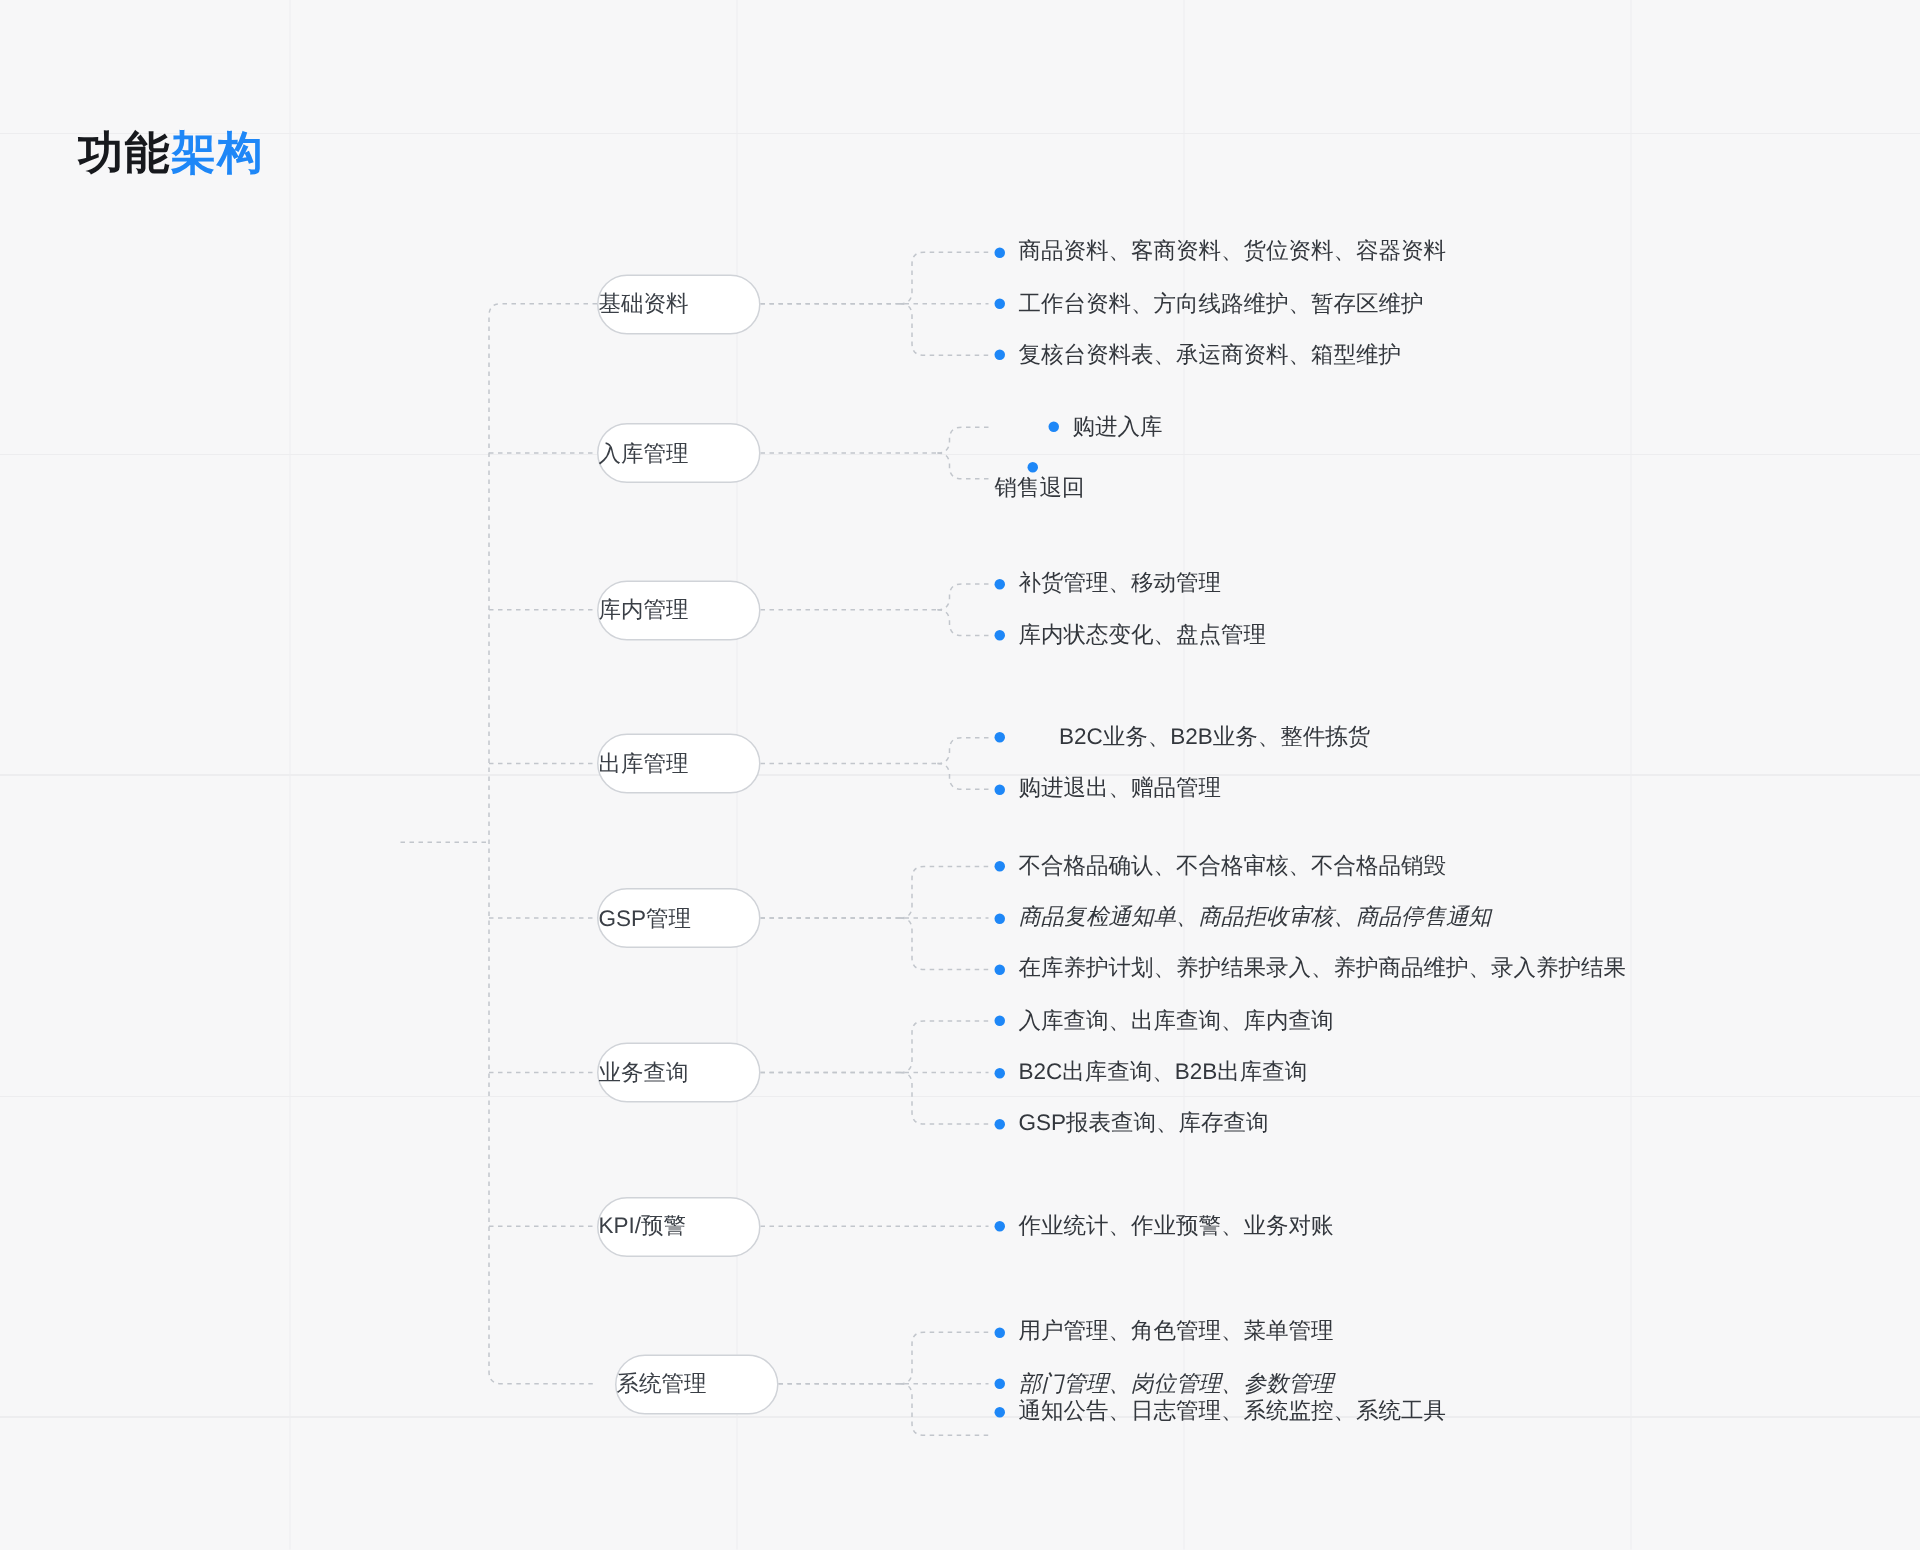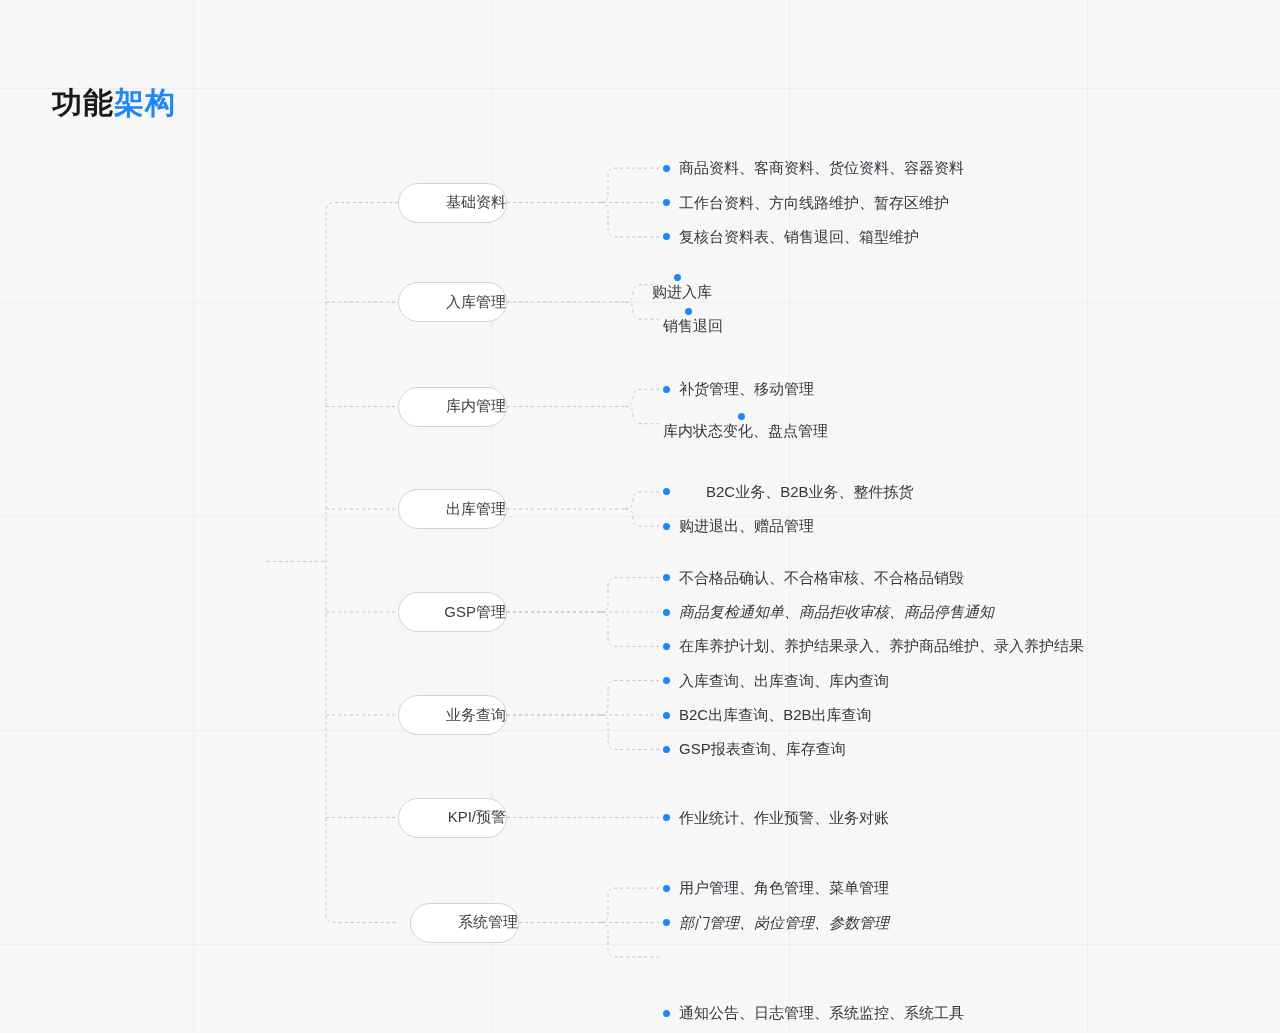--- a/index.html
+++ b/index.html
@@ -25,21 +25,21 @@
   }
   #page-title .accent{color:#1e87f7;}
   #connector-svg{position:absolute;left:0;top:0;}
   .dash{
     fill:none;stroke:#c2c6cc;stroke-width:1;
     stroke-dasharray:3 3;
   }
   .pill{
     position:absolute;
     box-sizing:border-box;
-    display:flex;align-items:center;justify-content:flex-end;
+    display:flex;align-items:center;justify-content:flex-start;
     background:#ffffff;
     border:1px solid #d0d3d8;
     border-radius:21px;
     font-size:15px;color:#3a3f46;
     white-space:nowrap;
   }
   .root-pill{
     position:absolute;
     box-sizing:border-box;
     display:flex;align-items:center;justify-content:center;
@@ -118,41 +118,41 @@
       <div class="leaf" style="left: 663px; top: 157.1px;">
         <span class="dot"></span>
         <span class="txt">商品资料、客商资料、货位资料、容器资料</span>
       </div>
       <div class="leaf" style="left: 663px; top: 191.5px;">
         <span class="dot"></span>
         <span class="txt">工作台资料、方向线路维护、暂存区维护</span>
       </div>
       <div class="leaf" style="left: 663px; top: 225.9px;">
         <span class="dot"></span>
-        <span class="txt">复核台资料表、销售退回、箱型维护</span>
+        <span class="txt">复核台资料表、承运商资料、箱型维护</span>
       </div>
       <div class="pill" style="left: 398px; top: 282px; width: 109px; height: 40px;">
         <span>入库管理</span>
       </div>
-      <div class="leaf" style="left: 652px; top: 273.8px; flex-direction: column;">
+      <div class="leaf" style="left: 699px; top: 273.8px;">
         <span class="dot"></span>
         <span class="txt">购进入库</span>
       </div>
       <div class="leaf" style="left: 663px; top: 308.2px; flex-direction: column;">
         <span class="dot"></span>
         <span class="txt">销售退回</span>
       </div>
       <div class="pill" style="left: 398px; top: 386.5px; width: 109px; height: 40px;">
         <span>库内管理</span>
       </div>
       <div class="leaf" style="left: 663px; top: 378.3px;">
         <span class="dot"></span>
         <span class="txt">补货管理、移动管理</span>
       </div>
-      <div class="leaf" style="left: 663px; top: 412.7px; flex-direction: column;">
+      <div class="leaf" style="left: 663px; top: 412.7px;">
         <span class="dot"></span>
         <span class="txt">库内状态变化、盘点管理</span>
       </div>
       <div class="pill" style="left: 398px; top: 489px; width: 109px; height: 40px;">
         <span>出库管理</span>
       </div>
       <div class="leaf" style="left: 663px; top: 480.8px; gap: 27px;">
         <span class="dot"></span>
         <span class="txt">B2C业务、B2B业务、整件拣货</span>
       </div>
@@ -201,19 +201,19 @@
         <span>系统管理</span>
       </div>
       <div class="leaf" style="left: 663px; top: 877.1px;">
         <span class="dot"></span>
         <span class="txt">用户管理、角色管理、菜单管理</span>
       </div>
       <div class="leaf" style="left: 663px; top: 911.5px; font-style: italic;">
         <span class="dot"></span>
         <span class="txt">部门管理、岗位管理、参数管理</span>
       </div>
-      <div class="leaf" style="left: 663px; top: 1002px; text-align: center;">
+      <div class="leaf" style="left: 663px; top: 930px; text-align: center;">
         <span class="dot"></span>
         <span class="txt">通知公告、日志管理、系统监控、系统工具</span>
       </div>
     </div>
 
 </div>
 
 </body></html>

